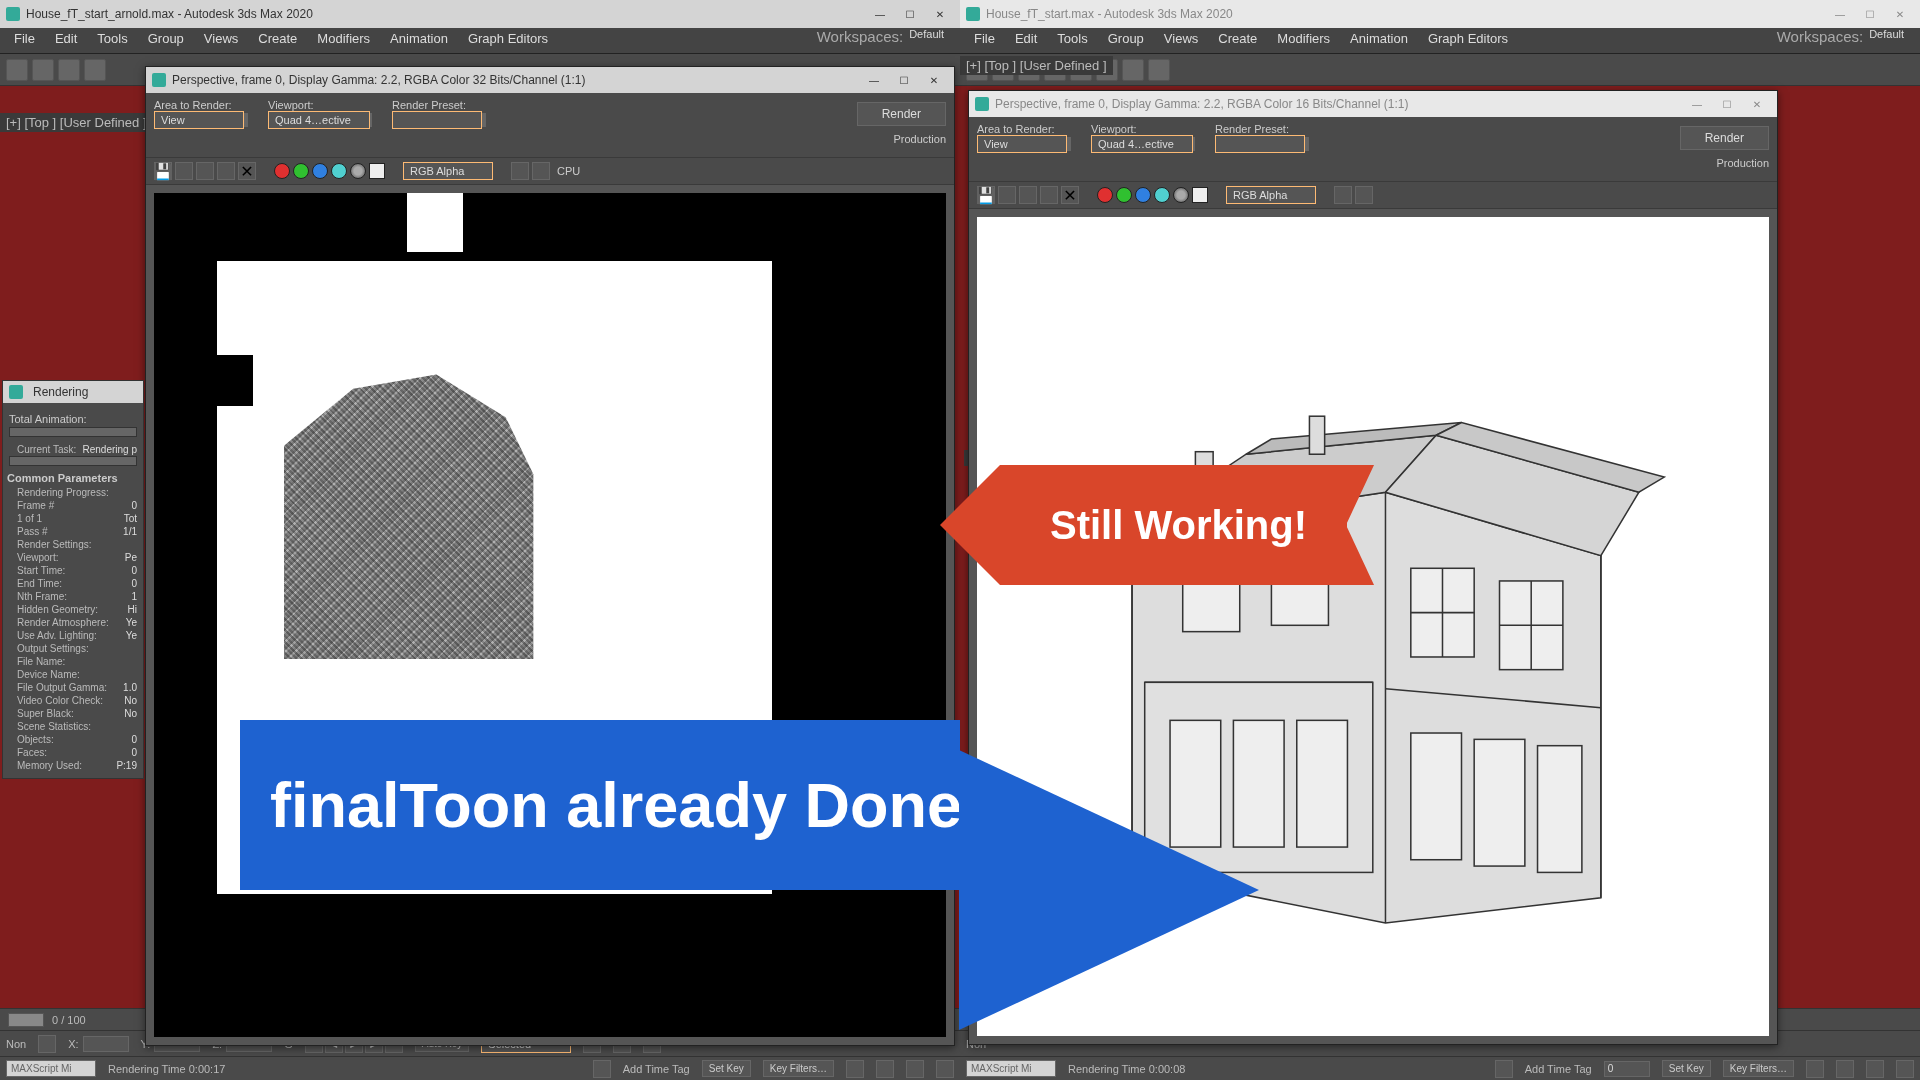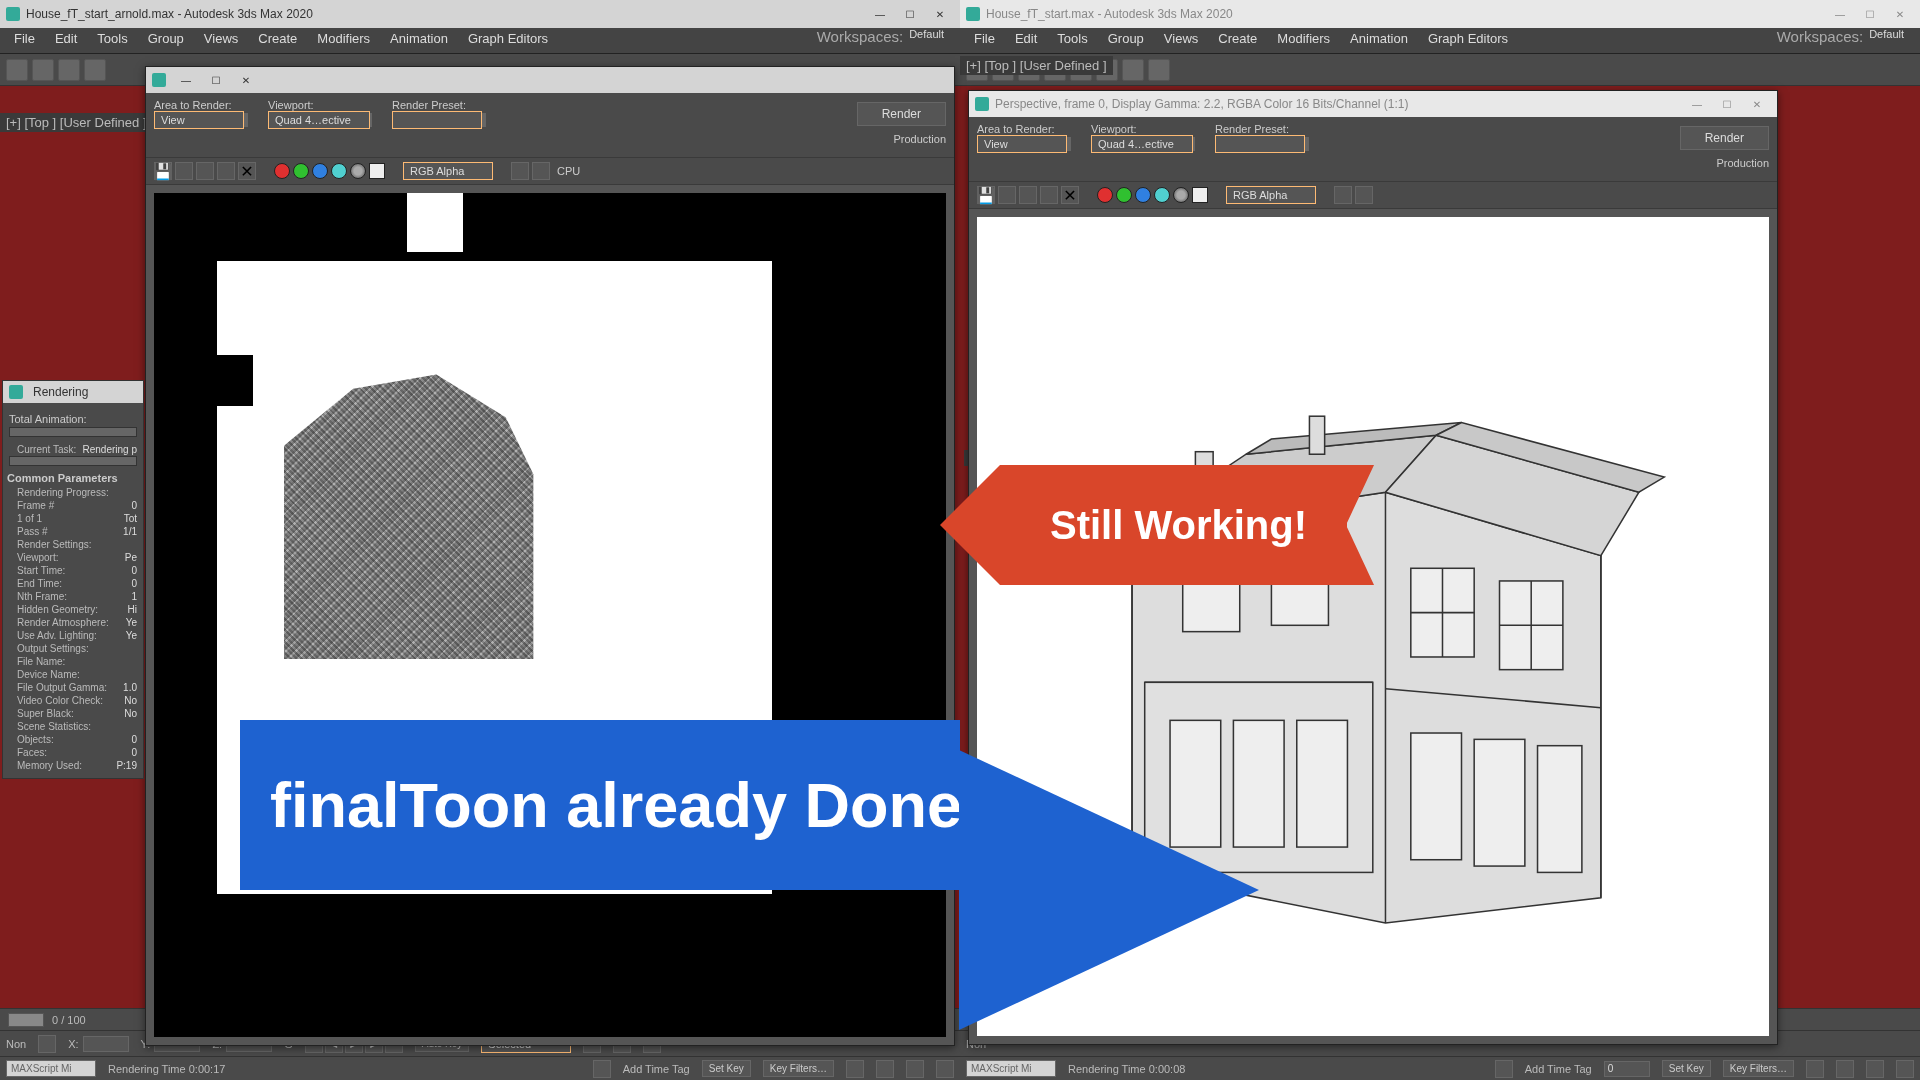--- a/index.html
+++ b/index.html
@@ -134,20 +134,21 @@
       <div class="tb-icon"></div>
       <div class="tb-icon"></div>
       <div class="tb-icon"></div>
       <div class="tb-icon"></div>
     </div>
     <div class="vp-tag-bg">[+] [Top ] [User Defined ]</div>
 
     <div class="floating-vfb left-vfb">
       <div class="vfb-titlebar">
         <div class="titlebar-icon"></div>
+        <div class="titlebar-text">Perspective, frame 0, Display Gamma: 2.2, RGBA Color 32 Bits/Channel (1:1)</div>
         <div class="win-controls">
           <div class="win-btn">—</div>
           <div class="win-btn">☐</div>
           <div class="win-btn win-close">✕</div>
         </div>
       </div>
       <div class="vfb-controls">
         <div class="vfb-row">
           <div>
             <div class="vfb-label">Area to Render:</div>

